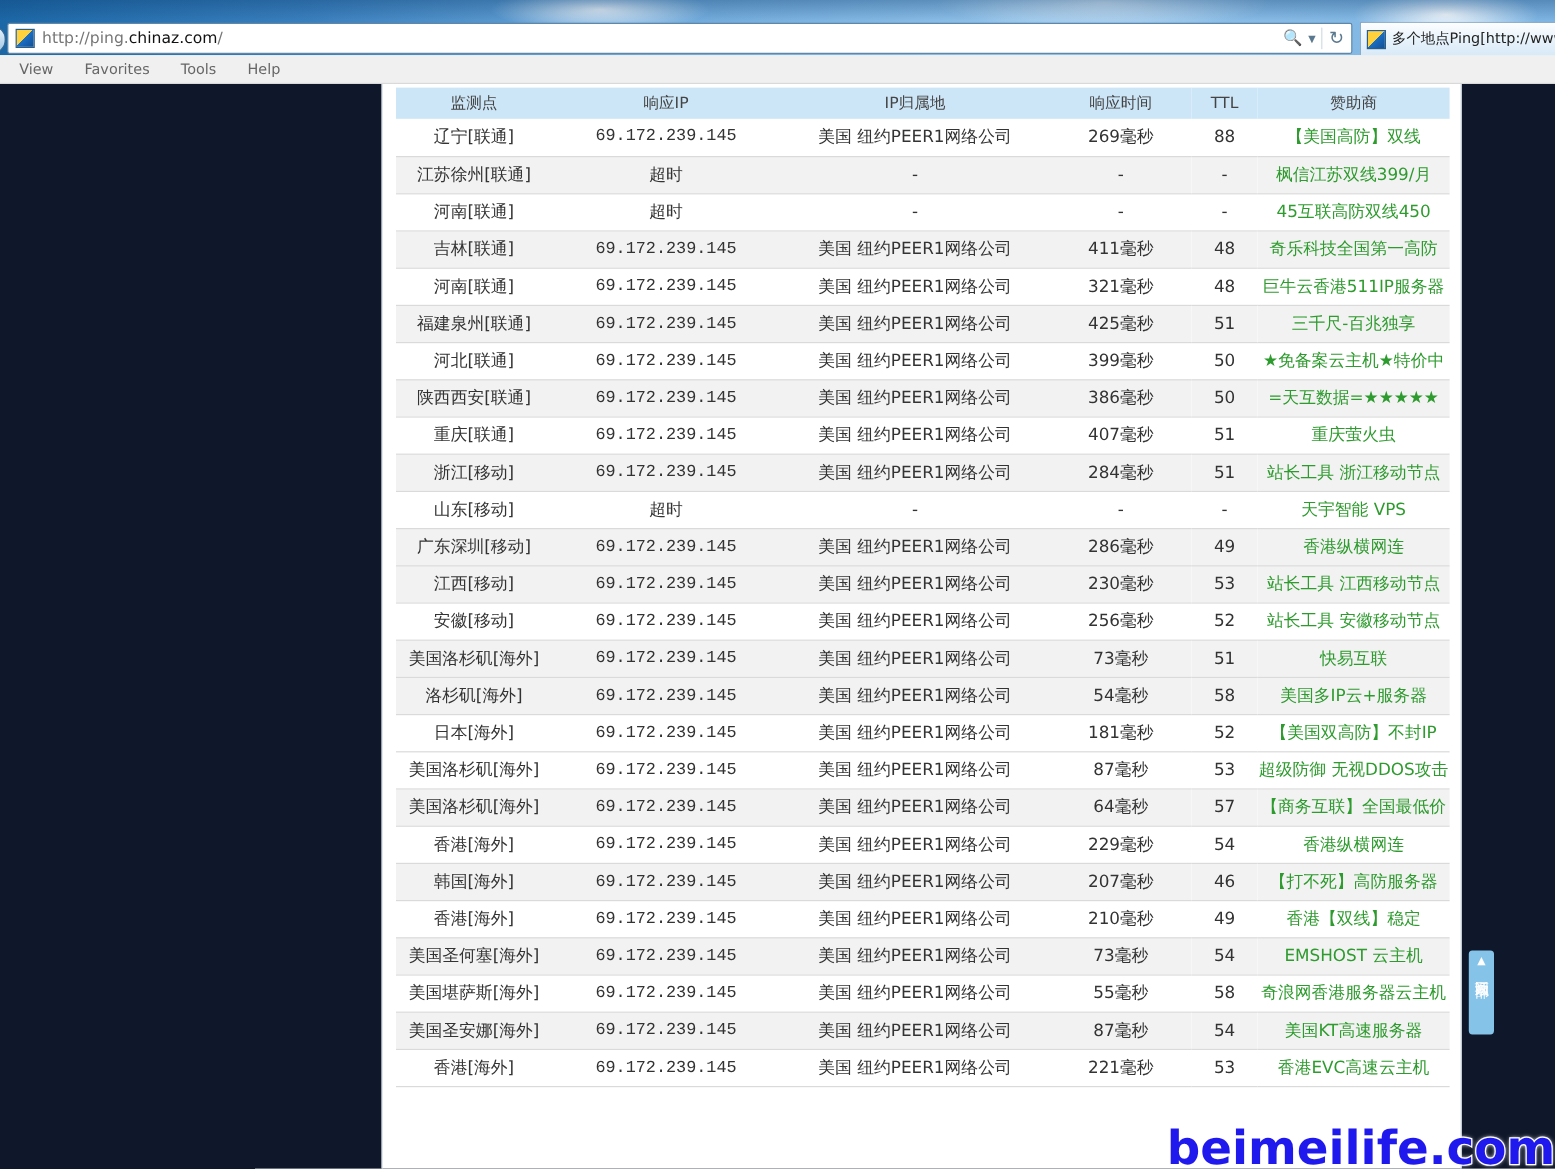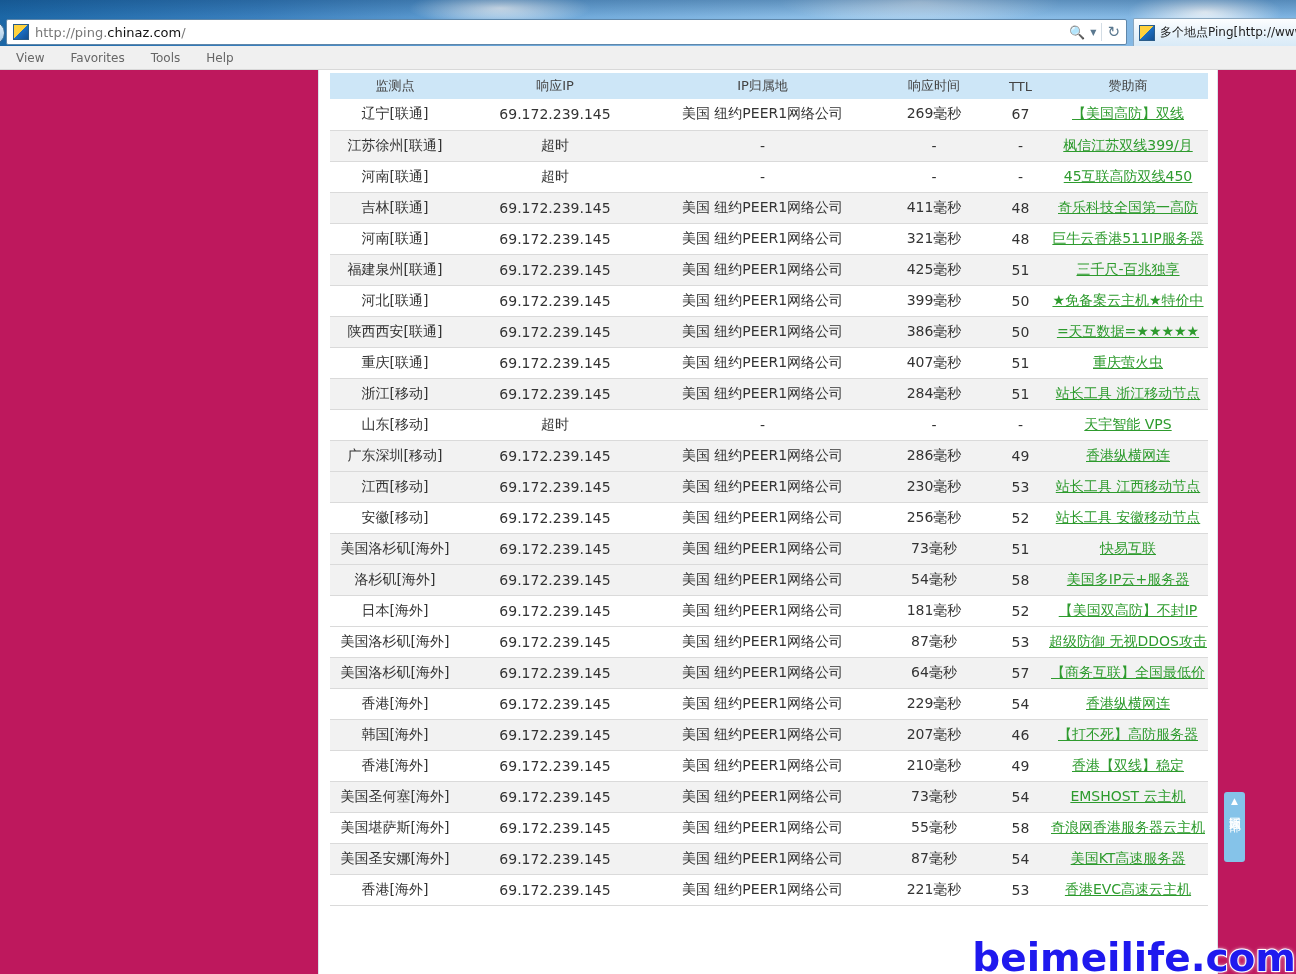--- a/index.html
+++ b/index.html
@@ -40,36 +40,36 @@
   }
   .tab-title { font-size:12px; color:#222; white-space:nowrap; }
   .menubar {
     position:absolute; left:0; top:46px; width:1296px; height:24px;
     background:#f0f0f0; border-bottom:1px solid #d9d9d9;
     display:flex; align-items:center; gap:26px; padding-left:16px;
   }
   .menubar span { font-size:12px; color:#666; }
 
   
-  .page { position:absolute; left:0; top:70px; width:1296px; height:904px; background:#be185d; overflow:hidden; }
+  .page { position:absolute; left:0; top:70px; width:1296px; height:904px; background:#0f172a; overflow:hidden; }
   .content { position:absolute; left:318px; top:0; width:900px; height:904px; background:#fff;
       border-left:1px solid #d9e3ec; border-right:1px solid #d9e3ec; }
 
   table.ping { position:absolute; left:11px; top:3px; width:878px; border-collapse:collapse; table-layout:fixed; }
   table.ping th {
     height:26px; background:#cde6f7; color:#444; font-size:13px; font-weight:normal; text-align:center;
   }
   table.ping td {
     height:31px; font-size:14px; color:#333; text-align:center;
     border-bottom:1px solid #dadada; white-space:nowrap; overflow:hidden;
   }
   table.ping tr.alt td { background:#f2f2f2; }
-  .c-ip { color:#2e9b2e; }
+  .c-ip { color:#2e9b2e;font-family:Liberation Mono, monospace; }
   .c-red { color:#ee1111; }
-  .c-sponsor a { color:#2e9b2e; text-decoration:underline; cursor:pointer; }
+  .c-sponsor a { color:#2e9b2e; cursor:pointer; }
   .col1{width:130px;} .col2{width:190px;} .col3{width:225px;} .col4{width:118px;} .col5{width:55px;} .col6{width:160px;}
 
   
   .backtop {
     position:absolute; left:1224px; top:722px; width:21px; height:70px;
     background:#85c3e9; border-radius:3px; cursor:pointer;
     display:flex; flex-direction:column; align-items:center; padding-top:4px;
   }
   .backtop .arrow { color:#fff; font-size:9px; line-height:10px; }
   .backtop .vtext { writing-mode:vertical-rl; color:#fff; font-size:12px; letter-spacing:1px; margin-top:1px; }
@@ -131,21 +131,21 @@
             <th>TTL</th>
             <th>赞助商</th>
           </tr>
         </thead>
       <tbody>
           <tr>
             <td class="">辽宁[联通]</td>
             <td class="c-ip">69.172.239.145</td>
             <td class="">美国 纽约PEER1网络公司</td>
             <td class="c-red">269毫秒</td>
-            <td class="">67</td>
+            <td class="">88</td>
             <td class="c-sponsor"><a>【美国高防】双线</a></td>
           </tr>
           <tr class="alt">
             <td class="">江苏徐州[联通]</td>
             <td class="c-red">超时</td>
             <td class="">-</td>
             <td class="">-</td>
             <td class="">-</td>
             <td class="c-sponsor"><a>枫信江苏双线399/月</a></td>
           </tr>

